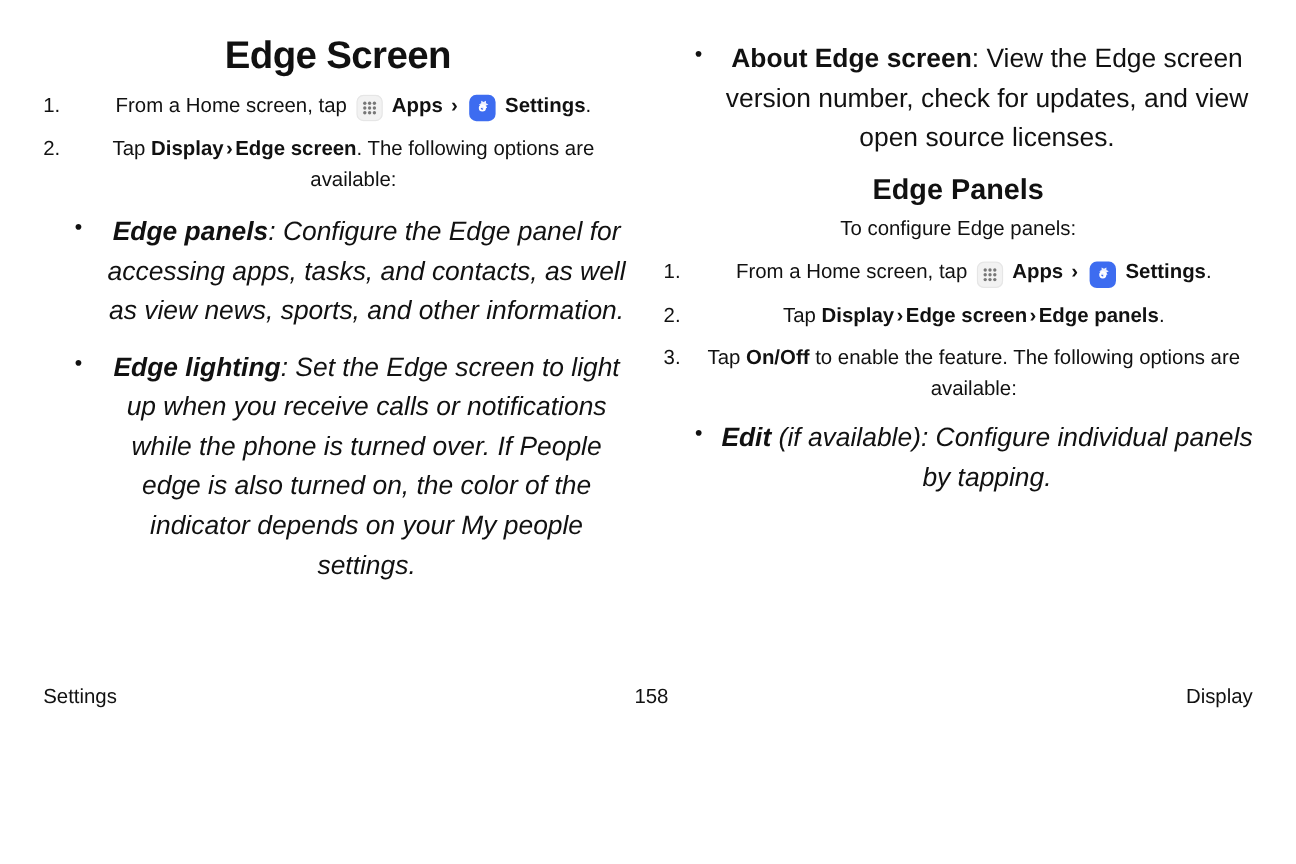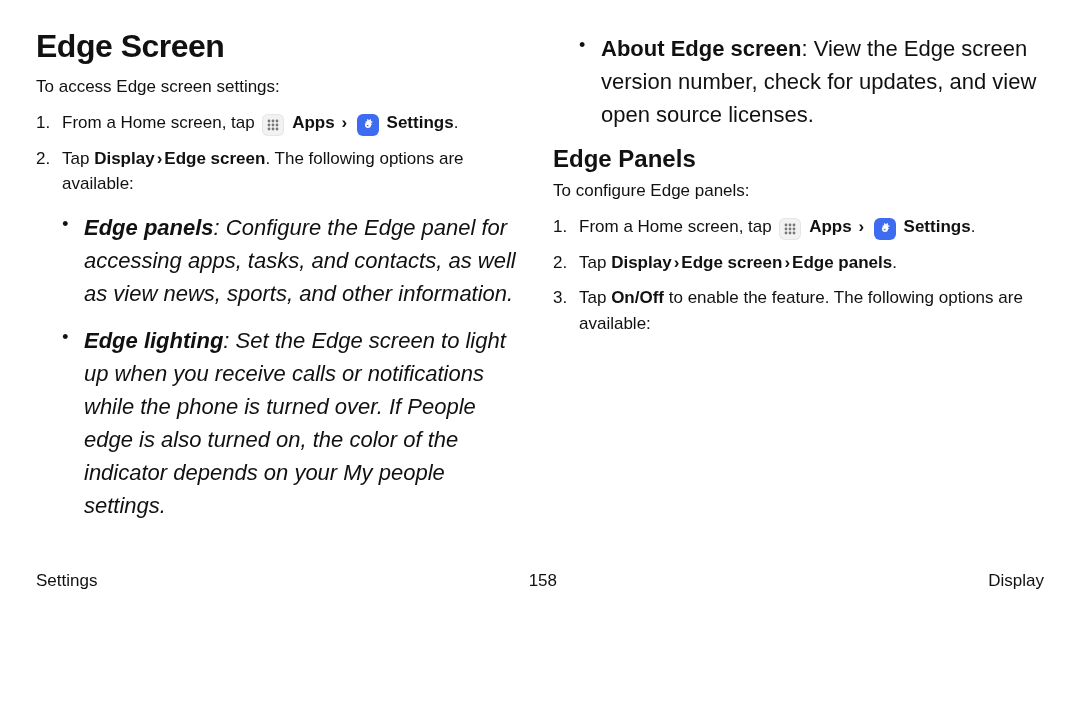--- a/index.html
+++ b/index.html
@@ -1,17 +1,17 @@
 <!DOCTYPE html>
 <html><head>
 <meta charset="utf-8">
 <style>
   * { box-sizing: border-box; margin: 0; padding: 0; }
   html, body { width: 1080px; height: 720px; background: #fff; font-family: Arial, Helvetica, sans-serif; color: #111; }
-  .page { position: relative; width: 1080px; height: 609px; padding: 28px 36px 0 36px; }
+  .page { position: relative; width: 1080px; height: 609px; padding: 28px 36px 0 36px; text-align: center; }
   .cols { display: flex; gap: 26px; }
   .col { width: 494px; }
   h1 { font-size: 32px; font-weight: 700; margin-bottom: 10px; letter-spacing: -0.5px; }
   h2 { font-size: 24px; font-weight: 700; margin-bottom: 6px; margin-top: 4px; }
   p.intro { font-size: 17px; line-height: 1.45; margin-bottom: 18px; }
   p.lead { font-size: 17px; line-height: 1.45; margin-bottom: 10px; }
   ol { list-style: none; counter-reset: step; padding-left: 0; }
   ol > li { counter-increment: step; position: relative; padding-left: 26px; font-size: 17px; line-height: 1.5; margin-bottom: 10px; }
   ol > li::before { content: counter(step) "."; position: absolute; left: 0; top: 0; }
   ul.bullets { list-style: none; padding-left: 0; margin-top: 4px; }
@@ -43,21 +43,20 @@
   .footer { position: absolute; left: 36px; right: 36px; bottom: 18px; display: flex; justify-content: space-between; font-size: 17px; }
 </style>
 </head>
 <body>
 
 <div class="page">
   <div class="cols">
 
     <div class="col">
       <h1>Edge Screen</h1>
-      <p class="lead">To access Edge screen settings:</p>
 
       <ol>
         <li>
           <span>From a Home screen, tap </span>
           <span class="icon-apps">
             <svg viewBox="0 0 14 14">
                 <g fill="#777">
                   <circle cx="3" cy="3" r="1.4"></circle>
                   <circle cx="7" cy="3" r="1.4"></circle>
                   <circle cx="11" cy="3" r="1.4"></circle>
@@ -137,20 +136,23 @@
           </span>
           <span class="b">Settings</span><span>.</span>
         </li>
         <li>
           <span>Tap </span><span class="b">Display</span><span class="b chev">›</span><span class="b">Edge screen</span><span class="b chev">›</span><span class="b">Edge panels</span><span>.</span>
         </li>
         <li>
           <span>Tap </span><span class="b">On/Off</span><span> to enable the feature. The following options are available:</span>
 
           <ul class="bullets nopad" style="margin-top:12px;">
+            <li>
+              <span class="b">Edit</span><span> (if available): Configure individual panels by tapping.</span>
+            </li>
           </ul>
         </li>
       </ol>
     </div>
 
   </div>
 
   <div class="footer">
     <span>Settings</span>
     <span>158</span>

